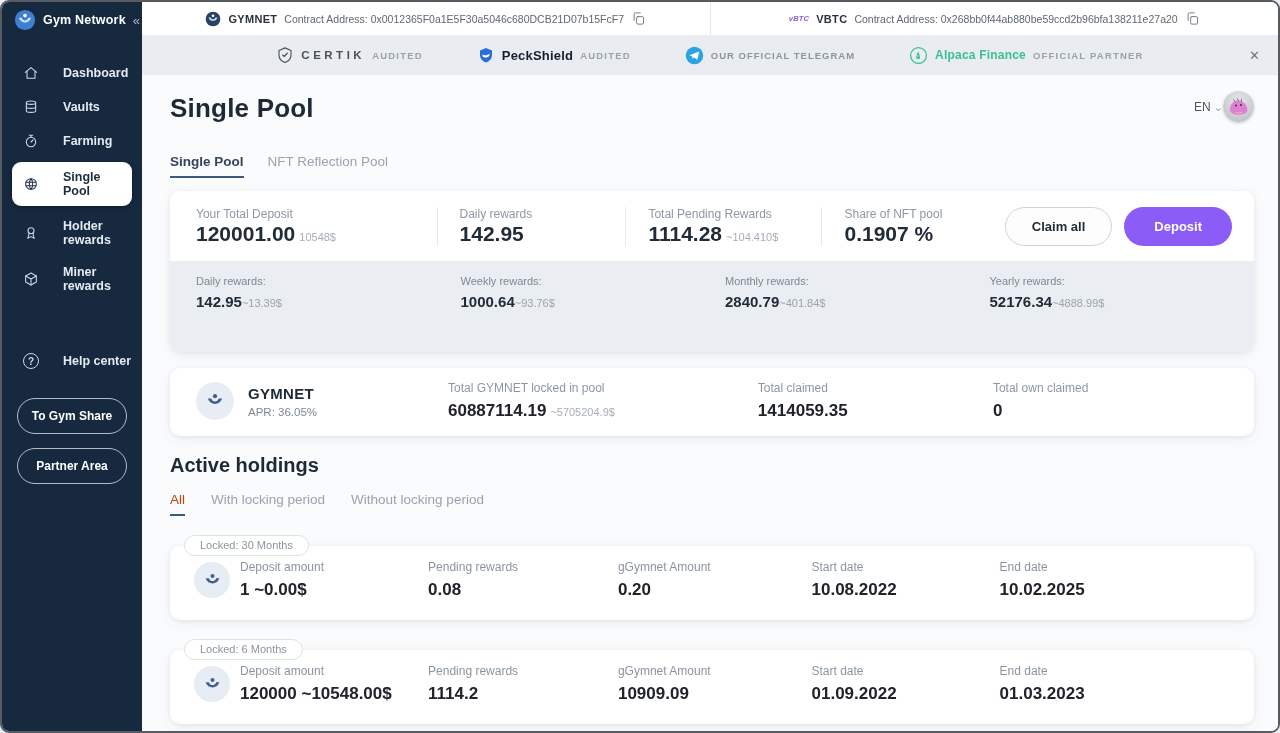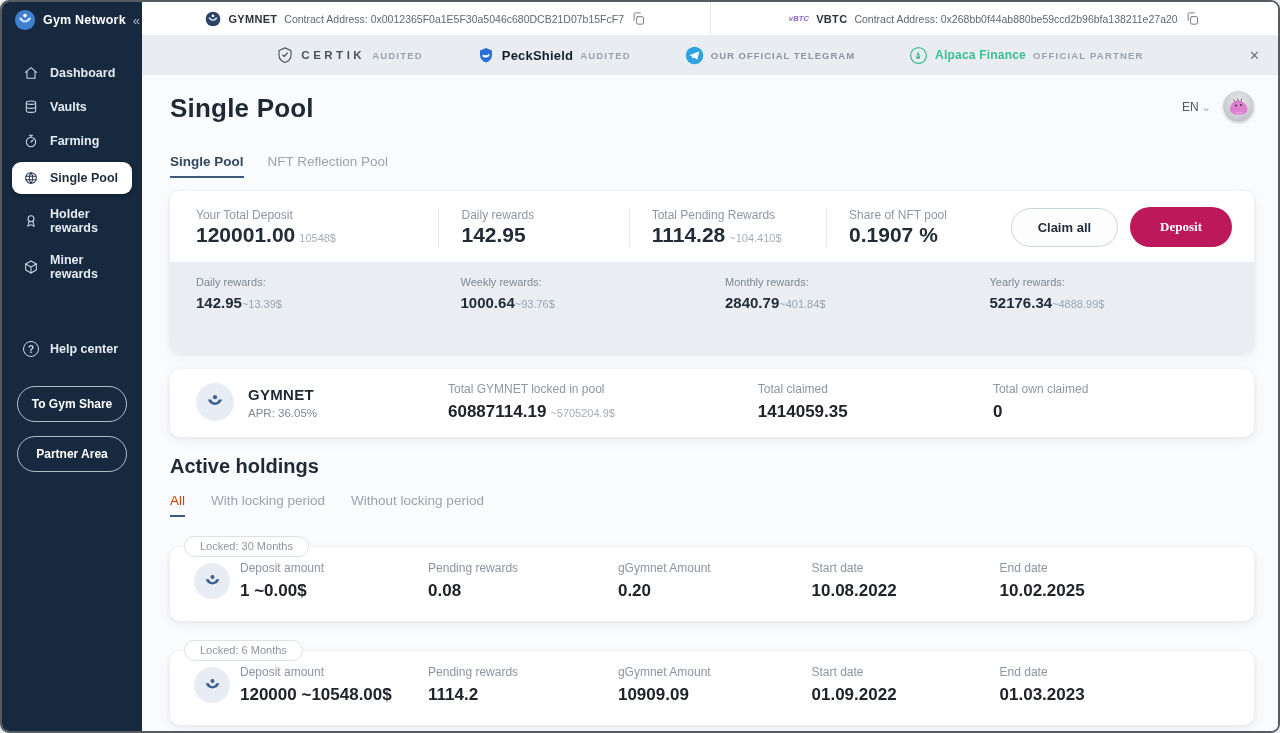--- a/index.html
+++ b/index.html
@@ -5,21 +5,21 @@
   * { margin:0; padding:0; box-sizing:border-box; }
   html,body { width:1280px; height:733px; font-family:"Liberation Sans","DejaVu Sans",sans-serif; background:#eceff1; }
   .frame { position:absolute; inset:0; border:2px solid #565b61; border-radius:9px; overflow:hidden; display:flex; background:#fafbfd; }
 
   
   .sidebar { width:140px; min-width:140px; background:#16293f; color:#e9eef5; display:flex; flex-direction:column; position:relative; z-index:3; }
   .brand { display:flex; align-items:center; gap:7px; padding:8px 8px 8px 12px; height:36px; }
   .brand-name { font-size:12.5px; font-weight:700; color:#fff; white-space:nowrap; letter-spacing:.2px; }
   .collapse { margin-left:auto; color:#aebacb; font-size:13px; cursor:pointer; letter-spacing:-1px; }
   .nav { margin-top:18px; display:flex; flex-direction:column; }
-  .nav-item { display:flex; align-items:center; gap:11px; padding:9px 10px 9px 21px; font-size:12.5px; font-weight:600; color:#e4eaf2; cursor:pointer; }
+  .nav-item { display:flex; align-items:center; gap:24px; padding:9px 10px 9px 21px; font-size:12.5px; font-weight:600; color:#e4eaf2; cursor:pointer; }
   .nav-item svg { width:16px; height:16px; stroke:#cdd7e4; fill:none; stroke-width:1.6; stroke-linecap:round; stroke-linejoin:round; flex:none; }
   .nav-item.active { background:#fff; color:#1d2c3e; border-radius:9px; margin:4px 10px; padding:8px 10px 8px 11px; box-shadow:0 2px 5px rgba(0,0,0,.25); }
   .nav-item.active svg { stroke:#24364d; }
   .help-item { margin-top:42px; }
   .qmark { width:16px; height:16px; border:1.5px solid #cdd7e4; border-radius:50%; font-size:10px; display:flex; align-items:center; justify-content:center; color:#cdd7e4; font-weight:700; flex:none; }
   .side-buttons { margin-top:20px; display:flex; flex-direction:column; gap:14px; align-items:center; }
   .pill-btn { width:110px; padding:10px 0; border:1px solid rgba(230,238,248,.75); border-radius:18px; background:transparent; color:#fff; font-size:12px; font-weight:700; font-family:inherit; cursor:pointer; }
 
   
   .right { flex:1; display:flex; flex-direction:column; min-width:0; }
@@ -39,41 +39,41 @@
   .certik-name { font-size:11.5px; letter-spacing:3.5px; color:#4b5158; font-weight:600; }
   .audit-tag { font-size:9.5px; letter-spacing:1.2px; color:#9aa1aa; font-weight:600; }
   .peck-name { font-size:13px; font-weight:800; color:#151f2b; letter-spacing:.2px; }
   .tg-label { font-size:9.5px; letter-spacing:1px; color:#8d949e; font-weight:600; }
   .alpaca-name { font-size:12px; font-weight:800; color:#3dbf8f; letter-spacing:.2px; }
   .close-x { position:absolute; right:18px; top:50%; transform:translateY(-50%); color:#6d747d; font-size:13px; cursor:pointer; font-weight:600; }
 
   .main { flex:1; padding:14px 24px 0 28px; overflow:hidden; background:#fafbfd; }
   .page-head { display:flex; align-items:flex-start; justify-content:space-between; }
   .page-title { font-size:26px; font-weight:700; color:#1e2936; letter-spacing:.2px; padding-top:4px; }
-  .head-right { display:flex; align-items:center; gap:12px; padding-top:2px; }
+  .head-right { display:flex; align-items:center; padding-top:2px; }
   .lang { font-size:12px; color:#4c5764; cursor:pointer; display:flex; align-items:center; gap:3px; }
   .lang .chev { color:#9aa3ad; font-size:11px; line-height:8px; }
   .avatar { width:31px; height:31px; border-radius:50%; overflow:hidden; flex:none; cursor:pointer; box-shadow:0 1px 3px rgba(0,0,0,.2); }
 
   .pool-tabs { display:flex; gap:24px; margin-top:30px; }
   .ptab { font-size:13.5px; color:#9aa3ad; padding-bottom:7px; cursor:pointer; }
   .ptab.active { color:#33465c; font-weight:700; border-bottom:2px solid #3e5a7a; }
 
   .card { background:#fff; border-radius:10px; box-shadow:0 1px 4px rgba(35,48,68,.08), 0 4px 14px rgba(35,48,68,.05); }
   .summary-card { margin-top:13px; overflow:hidden; }
   .summary-top { display:flex; align-items:center; padding:16px 22px 15px 26px; }
   .scol { padding-right:18px; }
   .scol + .scol { border-left:1px solid #e6eaef; padding-left:22px; }
   .scol.c1 { flex:1.55; }  .scol.c2 { flex:1.03; }  .scol.c3 { flex:1.08; }  .scol.c4 { flex:.95; }
   .slabel { font-size:12px; color:#8d98a5; }
   .svalue { font-size:21px; font-weight:700; color:#222c38; margin-top:1px; white-space:nowrap; }
   .ssub { font-size:11px; font-weight:400; color:#a7aeb8; margin-left:4px; }
   .summary-actions { display:flex; align-items:center; gap:12px; padding-left:6px; }
   .claim-btn { border:1px solid #ccd4dd; background:#fdfdfe; color:#222c38; font-size:13px; font-weight:700; font-family:inherit; padding:11px 26px; border-radius:21px; cursor:pointer; }
-  .deposit-btn { border:none; background:#be185d; color:#fff; font-size:13px; font-weight:700; font-family:Liberation Serif, serif; padding:12px 30px; border-radius:21px; cursor:pointer; }
+  .deposit-btn { border:none; background:#8b5cf6; color:#fff; font-size:13px; font-weight:700; font-family:Liberation Sans, sans-serif; padding:12px 30px; border-radius:21px; cursor:pointer; }
   .rewards-band { background:#eaeef3; padding:14px 0 0 26px; height:91px; display:flex; }
   .rcol { flex:1; }
   .rlabel { font-size:11px; color:#7d8794; }
   .rvalue { font-size:15px; font-weight:700; color:#222c38; margin-top:6px; white-space:nowrap; }
   .rsub { font-size:11px; font-weight:400; color:#9aa3ae; }
 
   .gymnet-card { margin-top:16px; padding:13px 26px 15px; display:flex; align-items:center; }
   .token-block { display:flex; align-items:center; gap:14px; width:252px; flex:none; }
   .token-circle { width:38px; height:38px; border-radius:50%; background:#e8edf5; display:flex; align-items:center; justify-content:center; flex:none; }
   .tname { font-size:15px; font-weight:800; color:#1e2936; letter-spacing:.3px; }

